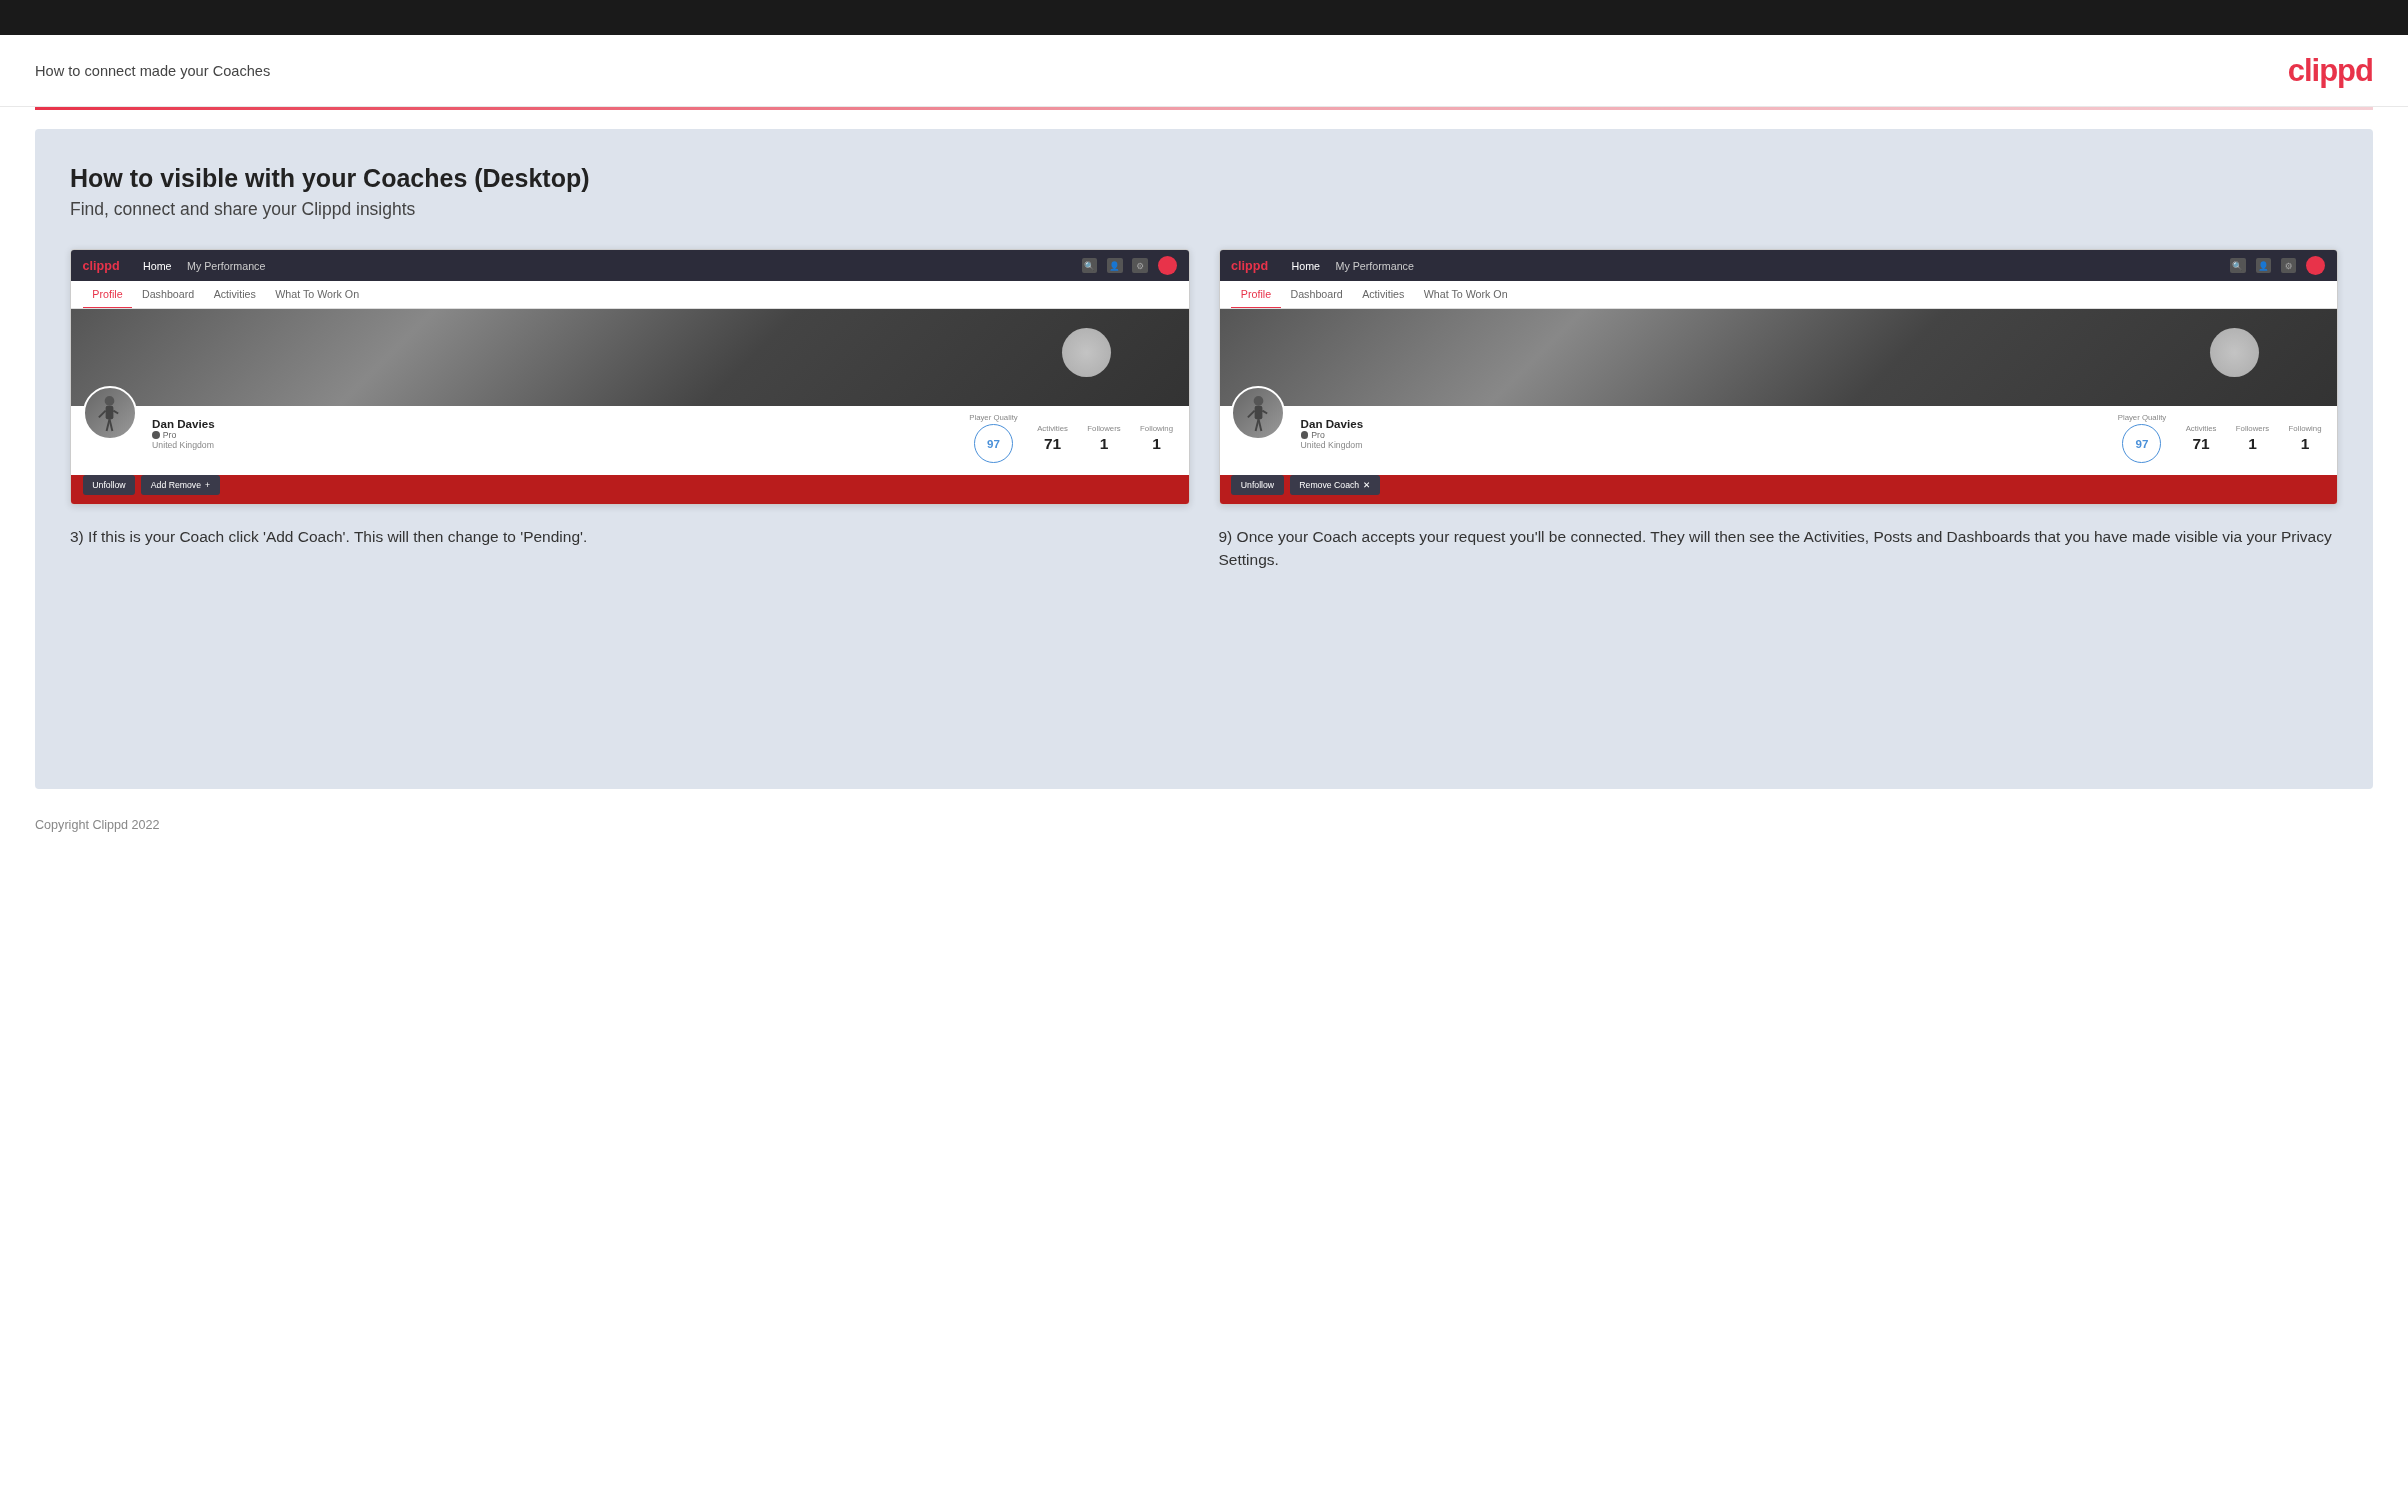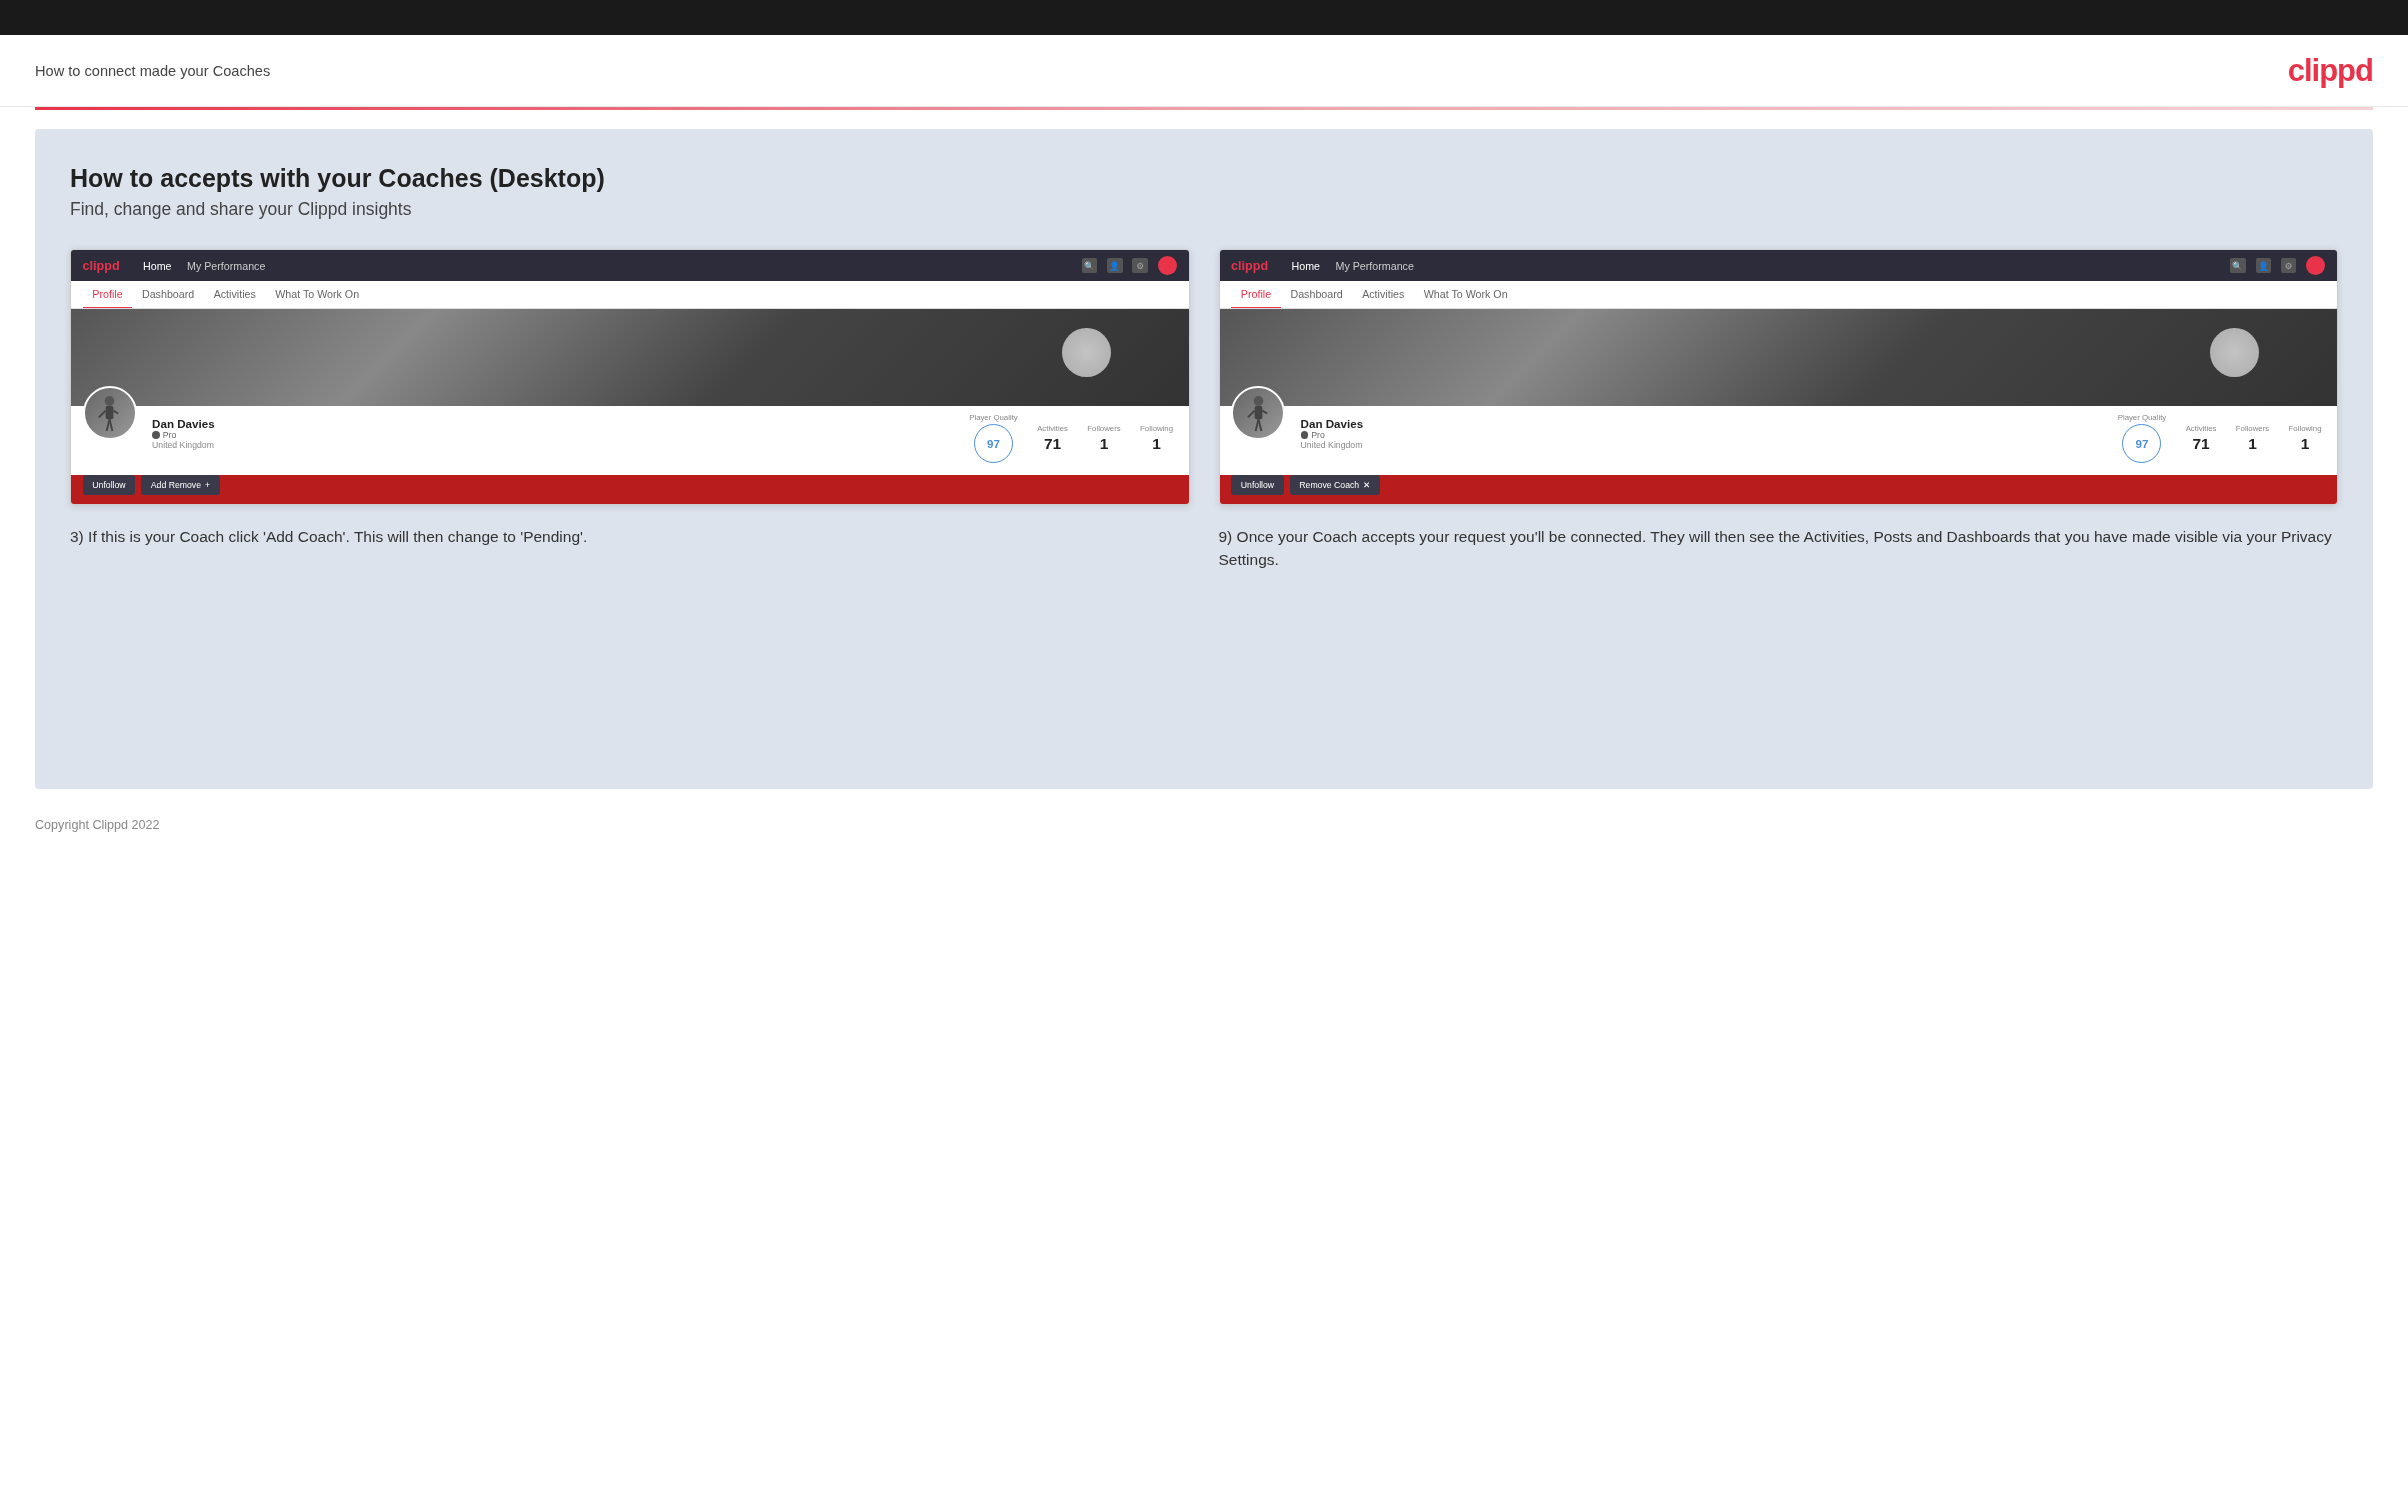--- a/index.html
+++ b/index.html
@@ -322,22 +322,22 @@
 <div class="top-bar"></div>
 
 <div class="page-header">
   <span class="page-header-title">How to connect made your Coaches</span>
   <span class="clippd-logo">clippd</span>
 </div>
 
 <div class="header-divider"></div>
 
 <div class="main-content">
-  <h1 class="main-title">How to accepts with your Coaches (Desktop)</h1>
-  <p class="main-subtitle">Find, change and share your Clippd insights</p>
+  <h1 class="main-title">How to visible with your Coaches (Desktop)</h1>
+  <p class="main-subtitle">Find, connect and share your Clippd insights</p>
 
   <div class="screenshots-row">
 
     <div class="screenshot-col">
       <div class="mock-browser">
 
         <div class="mock-nav">
           <span class="mock-nav-logo">clippd</span>
           <span class="mock-nav-link active">Home</span>
           <span class="mock-nav-link">My Performance</span>

